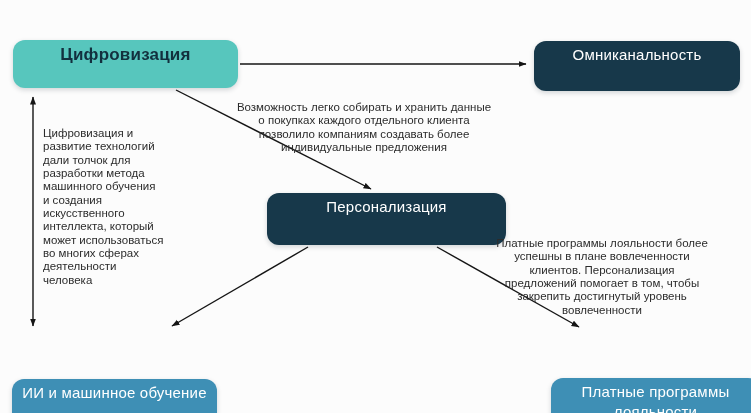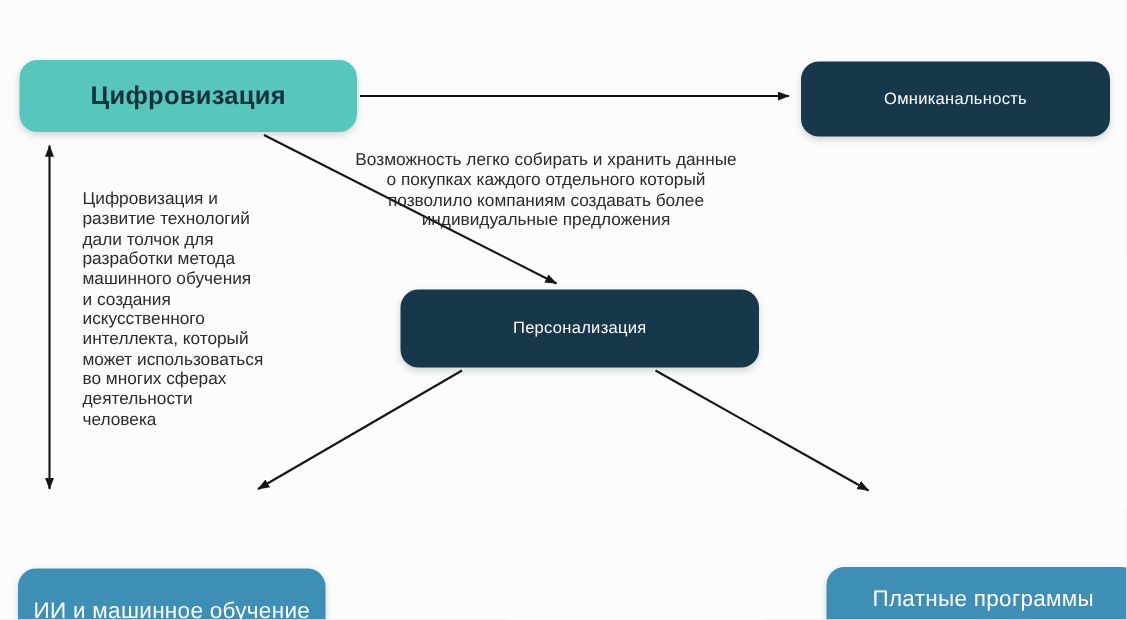--- a/index.html
+++ b/index.html
@@ -17,58 +17,58 @@
   }
   .arrows {
     position: absolute;
     inset: 0;
     width: 751px;
     height: 413px;
   }
   .node {
     position: absolute;
     display: flex;
-    align-items: center;
+    align-items: flex-start;
     justify-content: center;
     text-align: center;
     border-radius: 12px;
     letter-spacing: 0.2px;
     line-height: 1.35;
     box-shadow: 0 2px 5px rgba(20, 40, 50, 0.18);
     box-sizing: border-box;
     padding: 4px 10px;
   }
   .node.teal {
     background: var(--teal, #57c6bd);
     color: var(--teal_text, #12303e);
     font-size: 17px;
     font-weight: 700;
   }
   .node.navy {
     background: var(--navy, #17384a);
     color: #ffffff;
-    font-size: 11px;
+    font-size: 15px;
     font-weight: 500;
   }
   .node.blue {
     background: var(--blue, #3e8fb5);
     color: #ffffff;
     font-size: 15px;
     font-weight: 500;
     margin-top: 48px;
   }
   .note {
     position: absolute;
     font-size: 11.5px;
     line-height: 1.16;
     color: var(--text, #2b2b2b);
     white-space: pre-line;
   }
   .note.center { text-align: center; }
-  .note.left-align { text-align: left; margin-left: 12px; }
+  .note.left-align { text-align: left; }
 </style>
 </head>
 <body>
 
 <div class="canvas">
 
   <svg class="arrows" viewBox="0 0 751 413" xmlns="http://www.w3.org/2000/svg">
     <defs>
       <marker id="ah" markerWidth="9" markerHeight="7" refX="7.5" refY="3" orient="auto-start-reverse" markerUnits="userSpaceOnUse">
         <path d="M0,0 L8,3 L0,6 Z" fill="#151515"></path>
@@ -96,32 +96,38 @@
   <div class="node blue" style="left:12px; top:331px; width:205px; height:59px;">
     <span>ИИ и машинное обучение</span>
   </div>
 
   <div class="node blue" style="left:551px; top:330px; width:209px; height:65px;">
     <span>Платные программы лояльности</span>
   </div>
 
 
   <div class="note center" style="left:224px; top:101px; width:280px;">Возможность легко собирать и хранить данные
-о покупках каждого отдельного который
+о покупках каждого отдельного клиента
 позволило компаниям создавать более
 индивидуальные предложения</div>
 
   <div class="note left-align" style="left:43px; top:127px; width:150px;">Цифровизация и
 развитие технологий
 дали толчок для
 разработки метода
 машинного обучения
 и создания
 искусственного
 интеллекта, который
 может использоваться
 во многих сферах
 деятельности
 человека</div>
 
 
+  <div class="note center" style="left:487px; top:237px; width:230px;">Платные программы лояльности более
+успешны в плане вовлеченности
+клиентов. Персонализация
+предложений помогает в том, чтобы
+закрепить достигнутый уровень
+вовлеченности</div>
 
 </div>
 
 </body></html>

